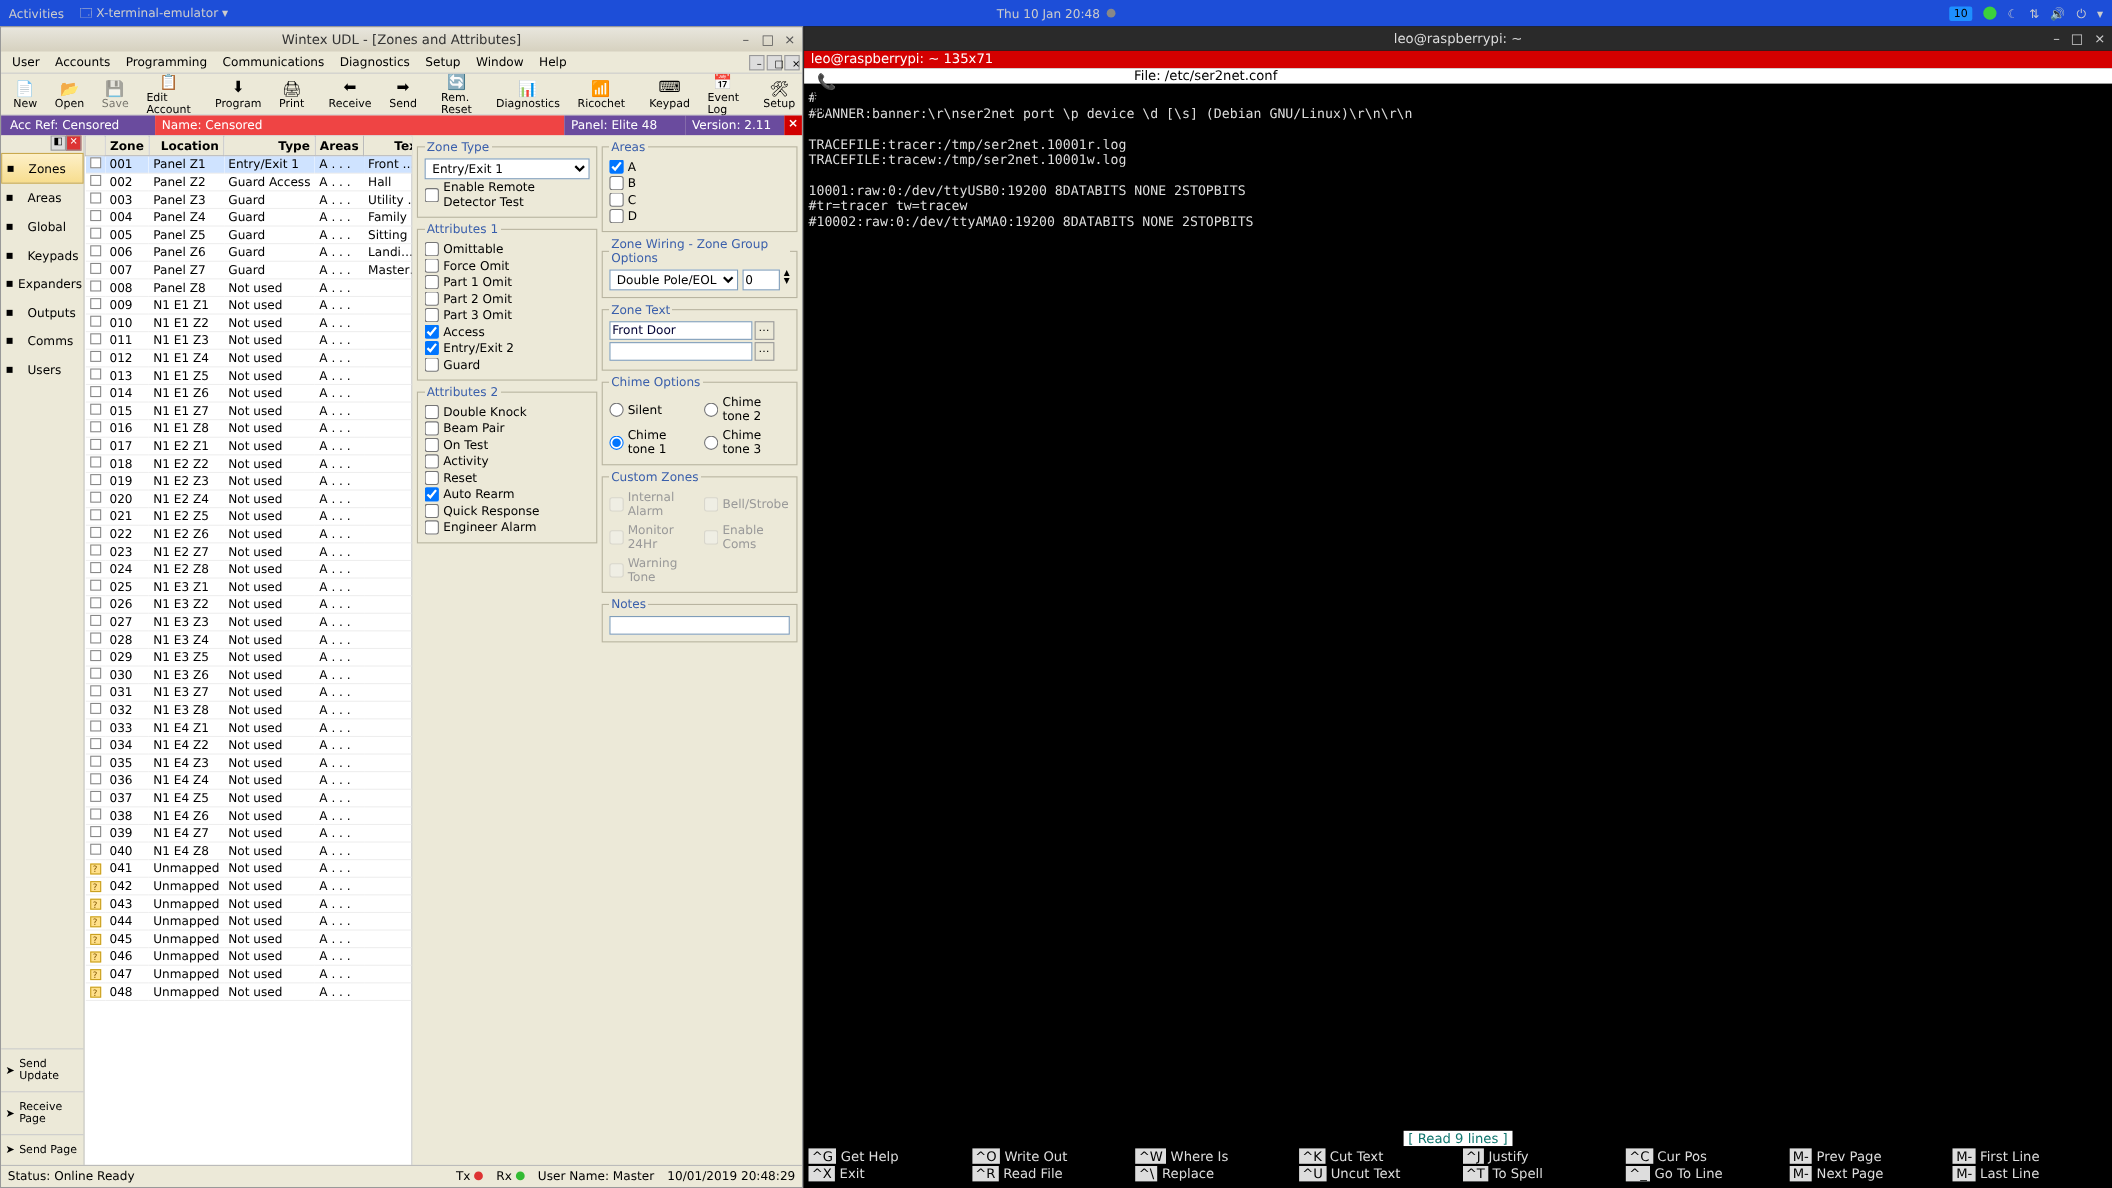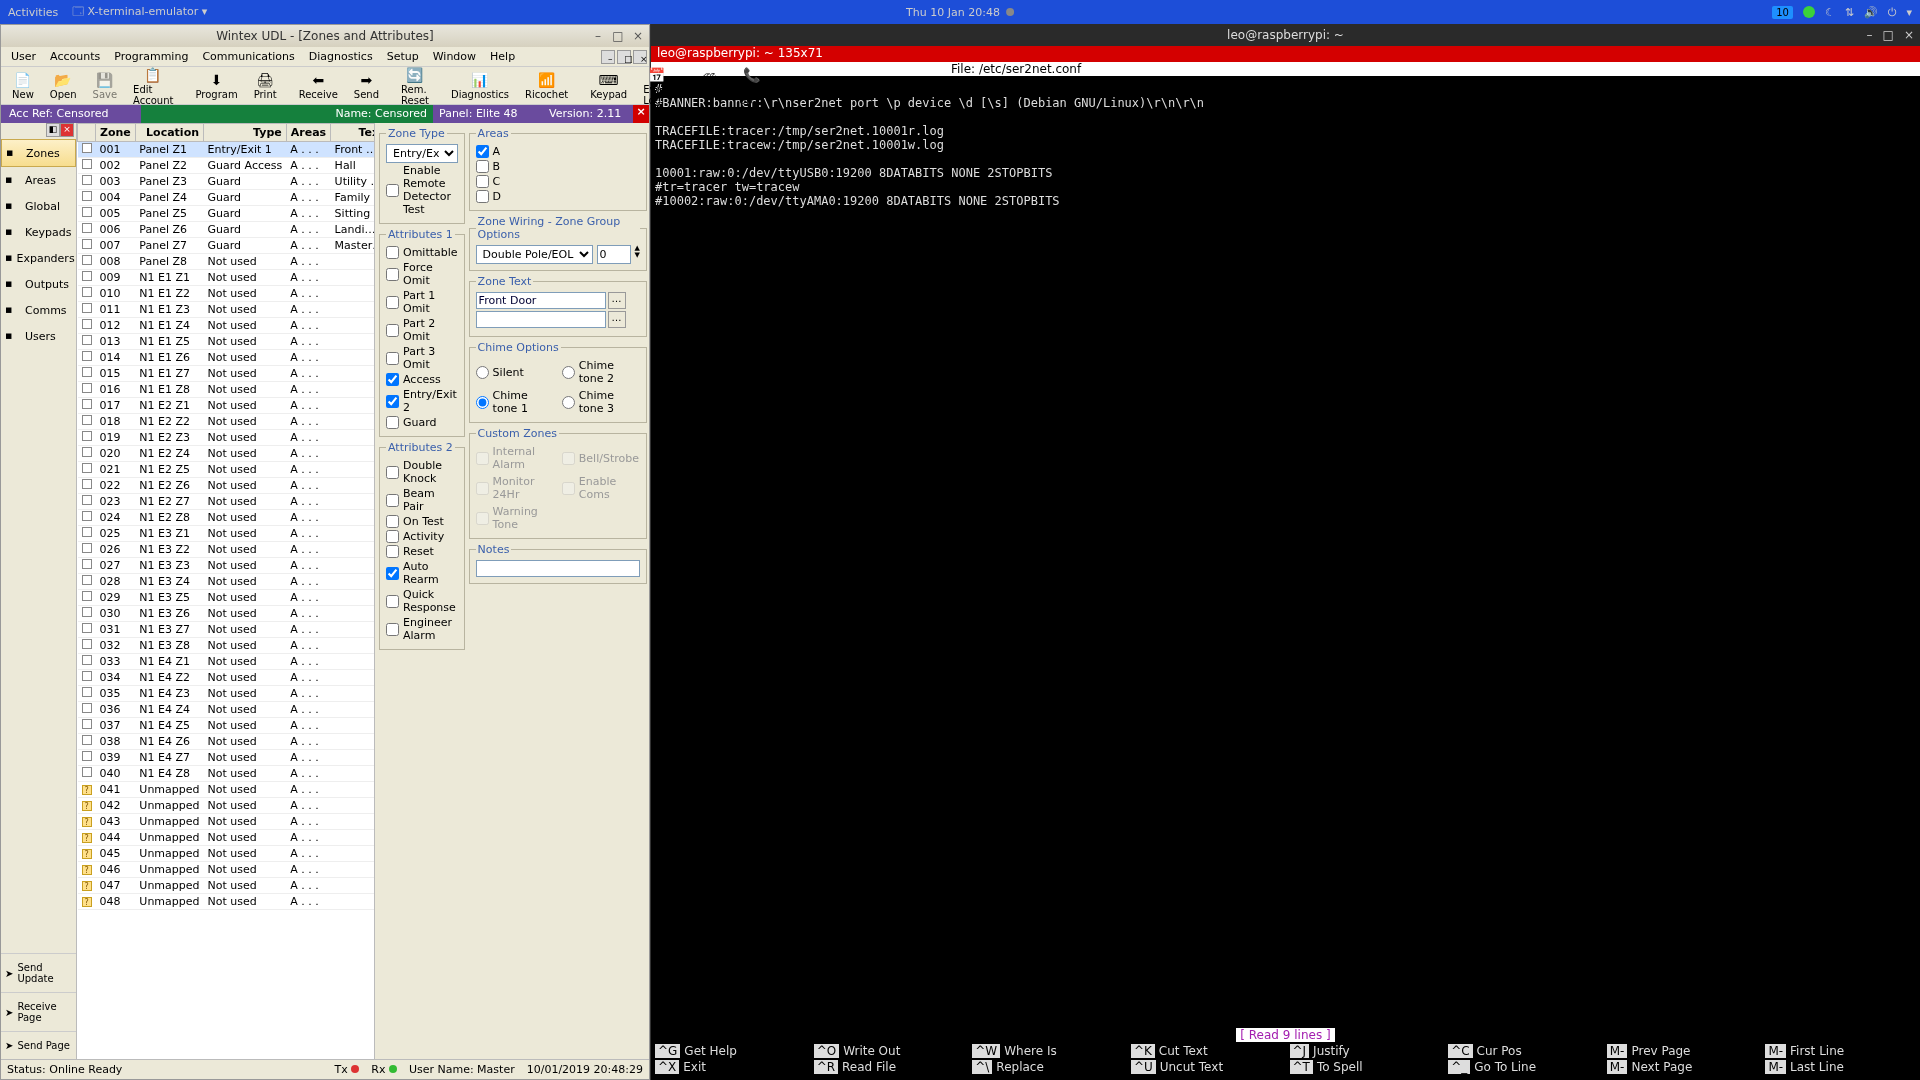--- a/index.html
+++ b/index.html
@@ -12,39 +12,39 @@
 .gnome-bar .right { margin-left: auto; display: flex; gap: 10px; align-items: center; }
 .gnome-item { cursor: pointer; }
 .status-dot { width: 8px; height: 8px; border-radius: 50%; background: #888; display: inline-block; }
 .badge-blue { background: #1e8fff; color: #000; padding: 1px 4px; border-radius: 2px; font-size: 10px; }
 .badge-green { width: 12px; height: 12px; background: #3bd13b; border-radius: 50%; }
 
 
 .desktop { display: flex; height: calc(100% - 24px); }
 
 
-.win-app { width: 650px; background: #ece9d8; display: flex; flex-direction: column; border: 1px solid #999; position: relative; }
+.win-app { width: 730px; background: #ece9d8; display: flex; flex-direction: column; border: 1px solid #999; position: relative; }
 .win-title { height: 22px; background: linear-gradient(#e8e6dd,#d6d1bf); display: flex; align-items: center; justify-content: center; font-size: 12px; color: #333; position: relative; }
 .win-title .ctrls { position: absolute; right: 4px; display: flex; gap: 6px; }
 .win-title .ctrls span { width: 14px; height: 14px; display: flex; align-items: center; justify-content: center; color: #555; }
 
 .menu-bar { height: 20px; background: #ece9d8; border-bottom: 1px solid #ccc; display: flex; align-items: center; padding: 0 4px; gap: 2px; font-size: 11px; position: relative; }
 .menu-bar span { padding: 2px 6px; cursor: pointer; }
 .menu-bar .mdi-ctrls { position: absolute; right: 2px; display: flex; gap: 2px; }
 .menu-bar .mdi-ctrls span { width: 14px; height: 14px; font-size: 9px; border: 1px solid #999; background: #ddd; text-align: center; line-height: 12px; }
 
 .toolbar { height: 38px; background: #ece9d8; border-bottom: 1px solid #ccc; display: flex; align-items: center; padding: 0 4px; gap: 2px; }
 .tbtn { display: flex; flex-direction: column; align-items: center; justify-content: center; padding: 2px 6px; font-size: 10px; cursor: pointer; border: 1px solid transparent; }
 .tbtn .ico { width: 20px; height: 18px; display: flex; align-items: center; justify-content: center; font-size: 14px; }
 .tsep { width: 1px; height: 30px; background: #bbb; margin: 0 2px; }
 .tbtn.disabled { opacity: .5; }
 
 .info-bar { height: 18px; display: flex; font-size: 11px; color: #fff; }
 .info-bar .seg1 { background: #6a4b9e; flex: 0 0 140px; padding: 2px 8px; }
-.info-bar .seg2 { background: #15803d; flex: 1; padding: 2px 6px; text-align: right; }
+.info-bar .seg2 { background: #ef4444; flex: 1; padding: 2px 6px; }
 .info-bar .seg3 { background: #6a4b9e; flex: 0 0 110px; padding: 2px 6px; }
 .info-bar .seg4 { background: #6a4b9e; flex: 0 0 90px; padding: 2px 6px; }
 .info-bar .closex { background: #d10000; width: 16px; color: #fff; text-align: center; font-weight: bold; cursor: pointer; }
 
 .main-body { flex: 1; display: flex; overflow: hidden; }
 
 .left-nav { width: 76px; background: #ece9d8; border-right: 1px solid #bbb; display: flex; flex-direction: column; }
 .left-nav .mini { height: 16px; display: flex; justify-content: flex-end; gap: 0; padding-right: 2px; }
 .left-nav .mini span { width: 14px; height: 14px; background: #ddd; border: 1px solid #999; font-size: 9px; text-align: center; }
 .nav-item { padding: 6px 4px; display: flex; align-items: center; gap: 4px; font-size: 11px; cursor: pointer; }
@@ -85,21 +85,21 @@
 .term-app { flex: 1; background: #000; display: flex; flex-direction: column; border-left: 1px solid #333; }
 .term-title { height: 22px; background: #2a2a2a; color: #ddd; display: flex; align-items: center; justify-content: center; font-size: 12px; position: relative; }
 .term-title .ctrls { position: absolute; right: 6px; display: flex; gap: 10px; color: #ccc; }
 .term-header { height: 16px; background: #d40000; color: #fff; font-family: "DejaVu Sans Mono", monospace; font-size: 12px; padding: 0 6px; display: flex; }
 .term-header .l { flex: 0 0 auto; }
 .term-sub { height: 14px; background: #fff; color: #000; font-family: monospace; font-size: 12px; display: flex; }
 .term-sub .l { padding-left: 6px; flex: 0 0 300px; margin-top: 26px; }
 .term-sub .r { }
 .term-body { flex: 1; color: #ddd; font-family: "DejaVu Sans Mono", monospace; font-size: 12px; padding: 6px 4px; white-space: pre; line-height: 14px; }
 .term-status { height: 14px; background: #000; color: #ddd; font-family: monospace; font-size: 12px; text-align: center; }
-.term-status span { background: #fff; color: #a21caf; padding: 0 4px; }
+.term-status span { background: #fff; color: #0f766e; padding: 0 4px; }
 .term-foot { background: #000; color: #ddd; font-family: monospace; font-size: 12px; padding: 2px 4px 6px; display: grid; grid-template-columns: repeat(6, 1fr); gap: 2px 8px; }
 .term-foot .k { background: #ddd; color: #000; padding: 0 3px; margin-right: 4px; }
 </style>
 </head>
 <body>
 
 <div class="gnome-bar">
   <div class="left">
     <span class="gnome-item">Activities</span>
     <span class="gnome-item">🗔 <span>X-terminal-emulator ▾</span></span>

